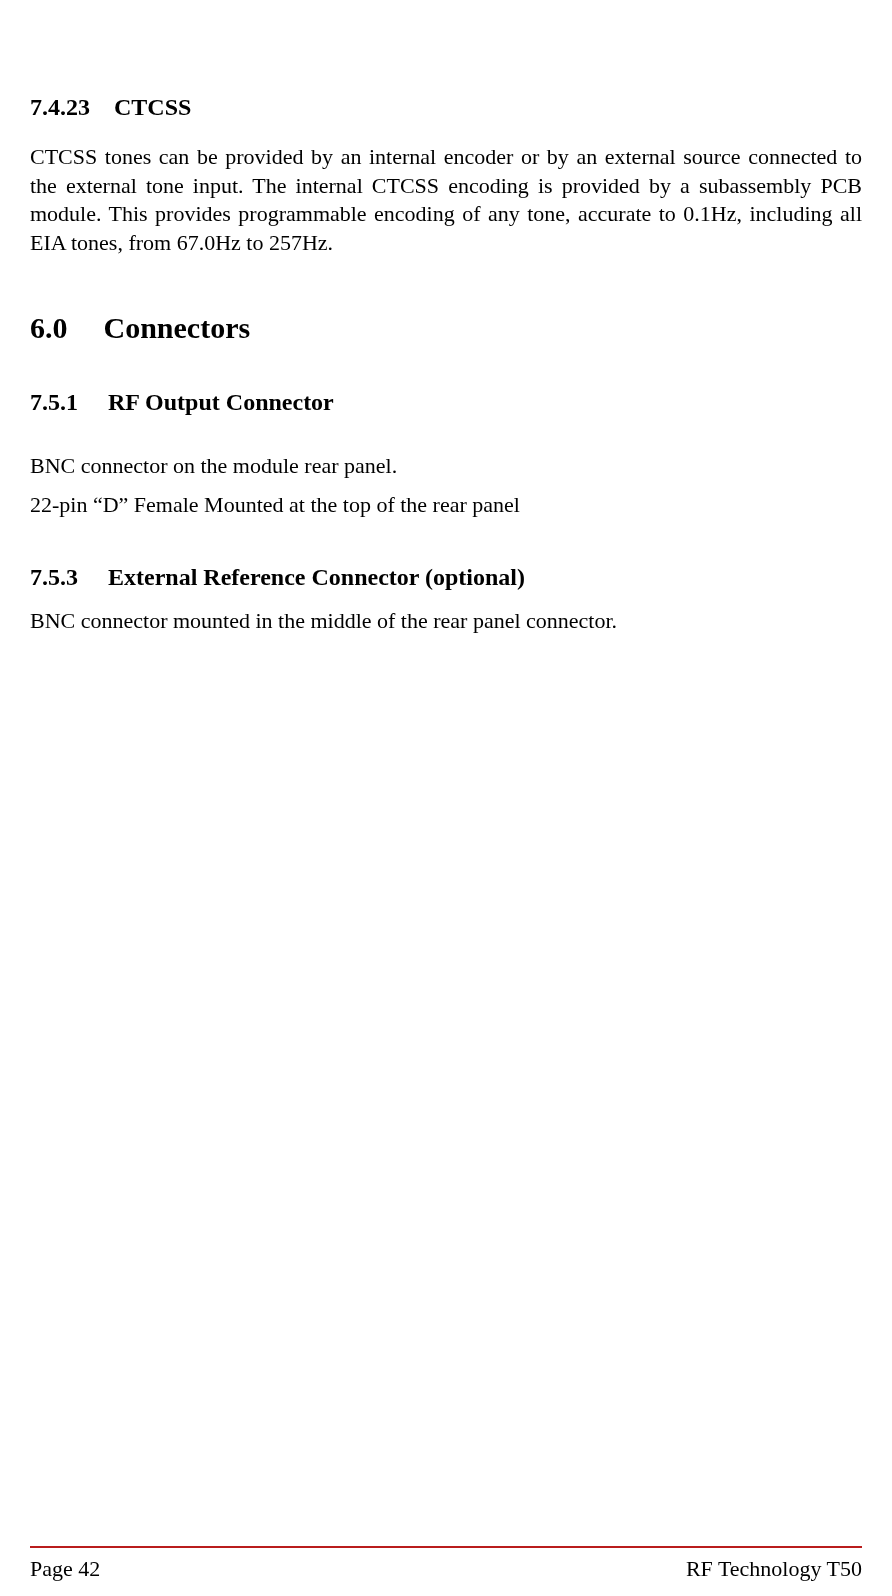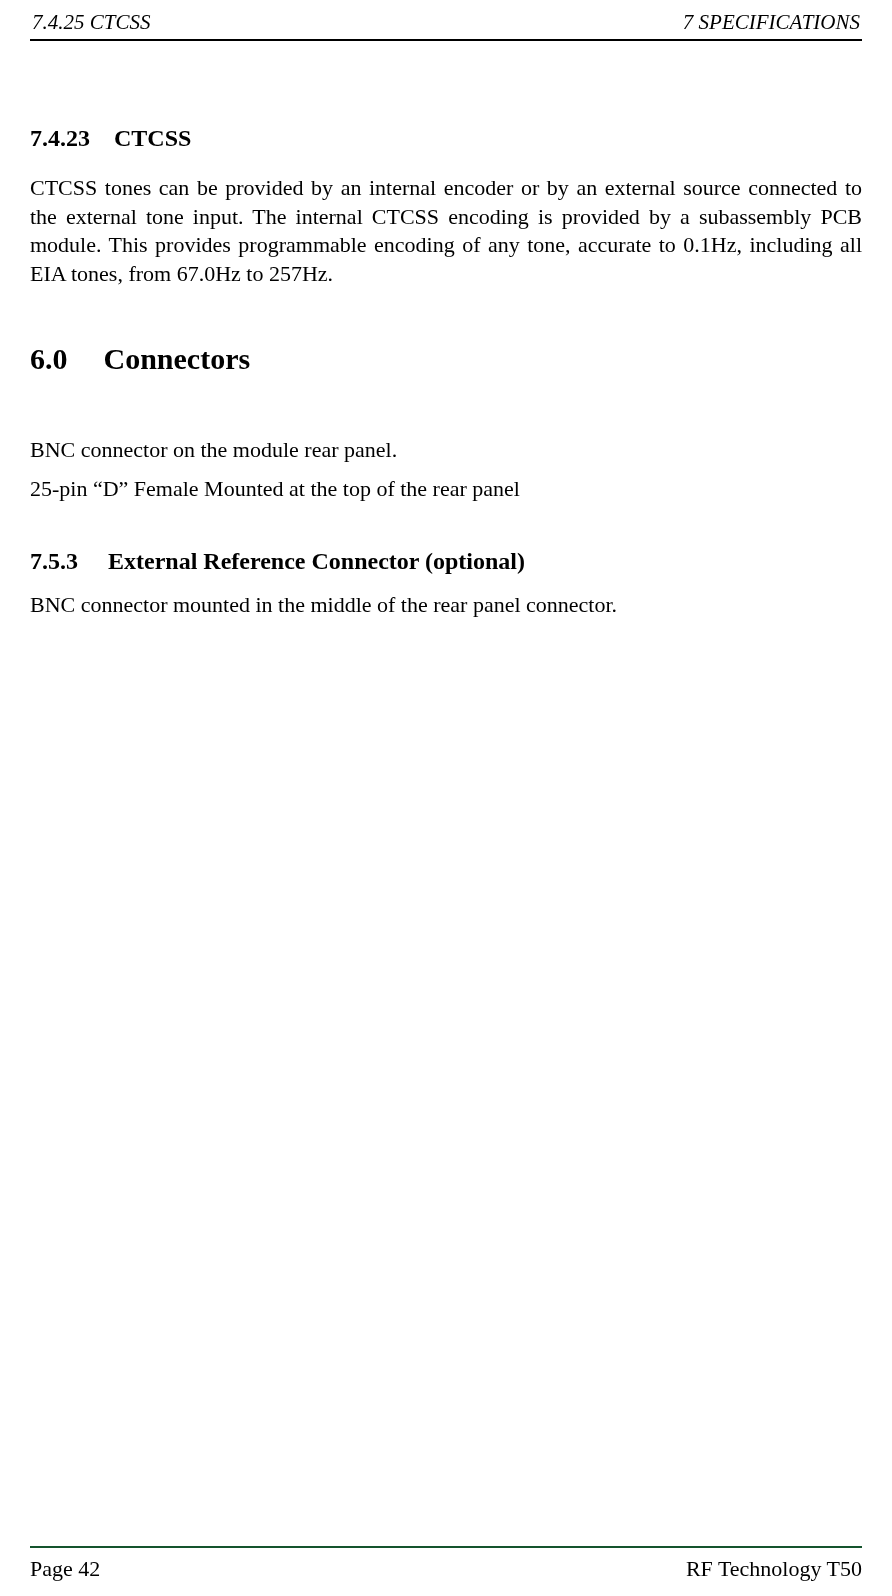--- a/index.html
+++ b/index.html
@@ -53,53 +53,52 @@
     line-height: 1.3;
     text-align: justify;
     margin: 0 0 10px 0;
   }
   .para-nm { margin-bottom: 0; }
   .footer {
     position: absolute;
     bottom: 14px;
     left: 30px;
     right: 30px;
-    border-top: 2px solid #14532d;
+    border-top: 2px solid #b91c1c;
     padding-top: 8px;
     display: flex;
     justify-content: space-between;
     font-size: 22px;
   }
   .gap { height: 20px; }
 </style>
 </head>
 <body>
 
 <div class="page">
 
-  <div class="header">
-    <span>7.4.25  CTCSS</span>
-    <span>7  SPECIFICATIONS</span>
-  </div>
 
   <div class="content">
 
     <div class="h3">
       <span class="num">7.4.23</span><span>CTCSS</span>
     </div>
     <p class="para">CTCSS tones can be provided by an internal encoder or by an external source connected to the external tone input.  The internal CTCSS encoding is provided by a subassembly PCB module.  This provides programmable encoding of any tone, accurate to 0.1Hz, including all EIA tones, from 67.0Hz to 257Hz.</p>
 
     <div class="h2">
       <span class="num">6.0</span><span>Connectors</span>
     </div>
 
+    <div class="sub">
+      <span class="num">7.5.1</span><span>RF Output Connector</span>
+    </div>
     <div class="gap"></div>
     <p class="para">BNC connector on the module rear panel.</p>
 
-    <p class="para">25-pin “D” Female Mounted at the top of the rear panel</p>
+    <p class="para">22-pin “D” Female Mounted at the top of the rear panel</p>
 
     <div class="sub">
       <span class="num">7.5.3</span><span>External Reference Connector (optional)</span>
     </div>
     <p class="para para-nm">BNC connector mounted in the middle of the rear panel connector.</p>
 
   </div>
 
   <div class="footer">
     <span>Page 42</span>

